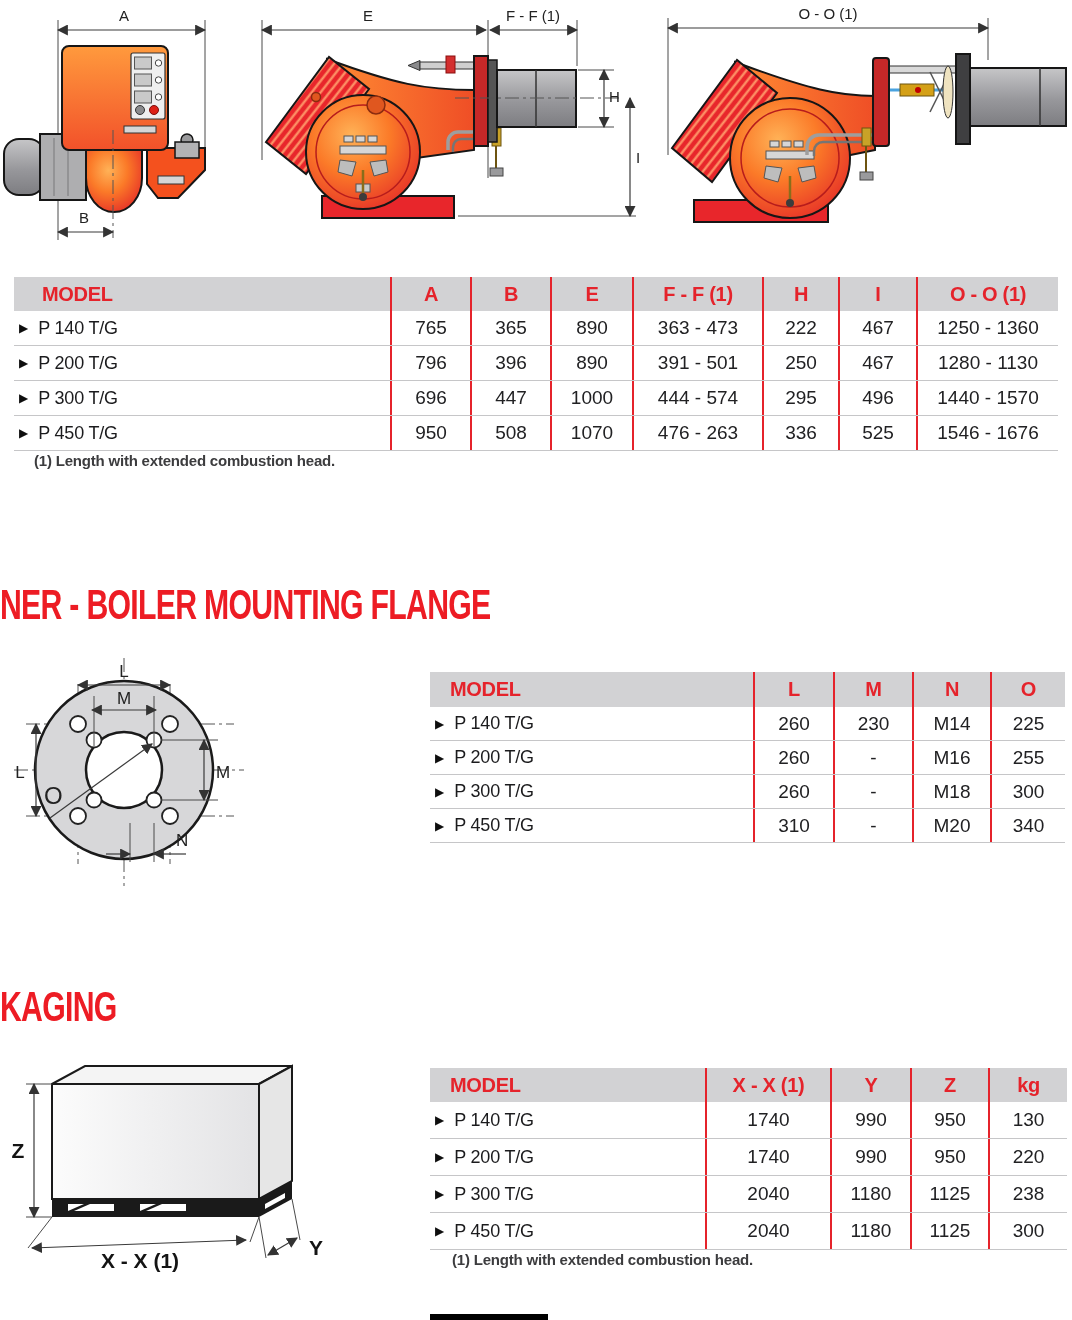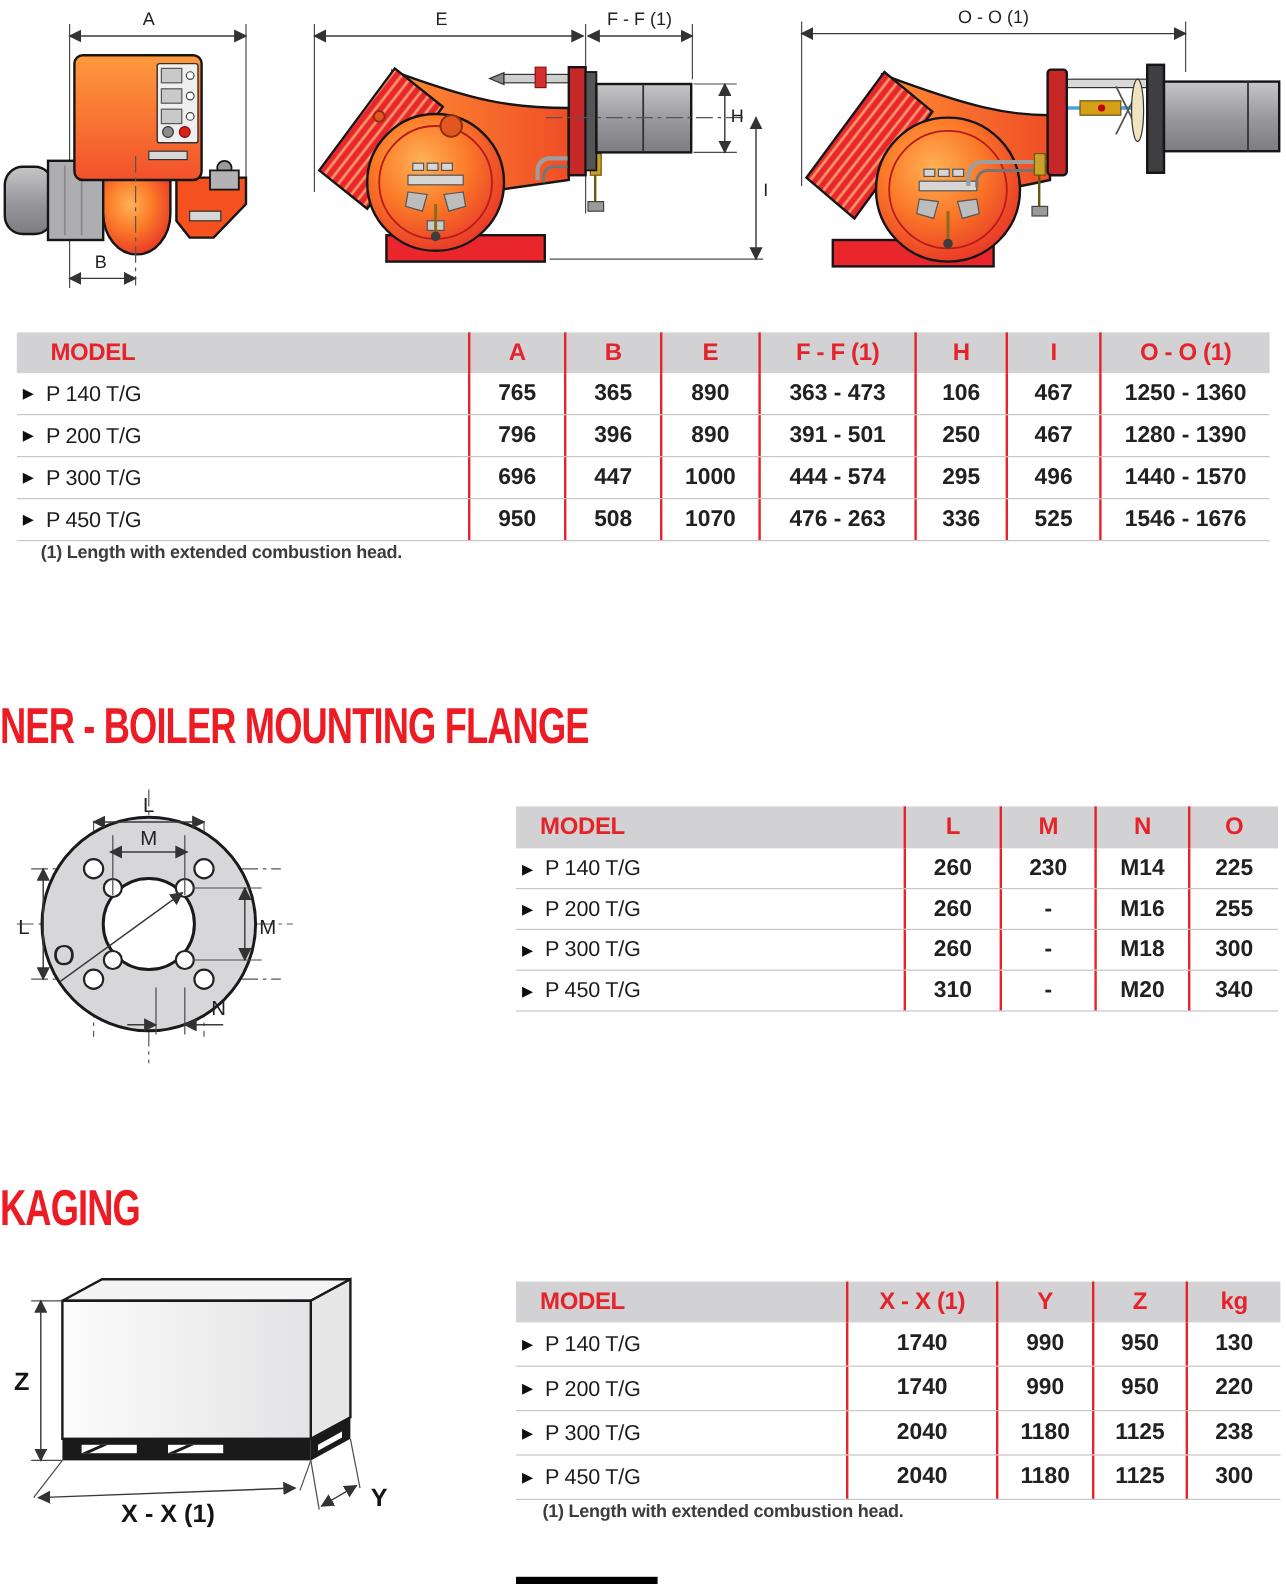--- a/index.html
+++ b/index.html
@@ -17,21 +17,21 @@
   .t1 .row{height:34px;}
   .t2 .hrow{height:35px;} .t2 .drow{height:33px;}
   .t3 .hrow{height:34px;} .t3 .drow{height:36px;}
   .hrow{background:var(--hdr);}
   .drow{border-bottom:1px solid #c6c6c8;}
   .row>div{display:flex;align-items:center;justify-content:center;}
   .row>div+div{border-left:2px solid var(--red);}
   .c-model{justify-content:flex-start !important;padding-left:5px;gap:10px;}
   .hrow .c-model{padding-left:28px;}
   .hcell{color:var(--red);font-size:20px;font-weight:700;letter-spacing:-.3px;}
-  .ncell{color:var(--ink);font-size:19px;font-weight:700;text-align:right;}
+  .ncell{color:var(--ink);font-size:19px;font-weight:400;text-align:right;}
   .mname{color:#1b1b1d;font-size:18px;font-weight:400;letter-spacing:-.2px;}
   .tri{font-size:12px;color:#0e0e0e;line-height:1;}
   .footnote{position:absolute;font-size:15px;font-weight:700;color:#3c3c3e;letter-spacing:-.2px;margin-left:20px;}
   
   .bigred{
     position:absolute;color:#ed1c24;font-weight:900;font-size:42px;line-height:1;
     transform:scaleX(.72);transform-origin:left center;letter-spacing:-1px;white-space:nowrap;
   }
   
   .dln{stroke:#3a3a3a;stroke-width:1.2;fill:none;}
@@ -218,36 +218,36 @@
   </div>
   <div class="row drow">
     <div class="c-model">
         <span class="tri">▶</span>
         <span class="mname">P 140 T/G</span>
       </div>
     <div class="ncell">765</div>
     <div class="ncell">365</div>
     <div class="ncell">890</div>
     <div class="ncell">363 - 473</div>
-    <div class="ncell">106</div>
+    <div class="ncell">222</div>
     <div class="ncell">467</div>
     <div class="ncell">1250 - 1360</div>
   </div>
   <div class="row drow">
     <div class="c-model">
         <span class="tri">▶</span>
         <span class="mname">P 200 T/G</span>
       </div>
     <div class="ncell">796</div>
     <div class="ncell">396</div>
     <div class="ncell">890</div>
     <div class="ncell">391 - 501</div>
     <div class="ncell">250</div>
     <div class="ncell">467</div>
-    <div class="ncell">1280 - 1390</div>
+    <div class="ncell">1280 - 1130</div>
   </div>
   <div class="row drow">
     <div class="c-model">
         <span class="tri">▶</span>
         <span class="mname">P 300 T/G</span>
       </div>
     <div class="ncell">696</div>
     <div class="ncell">447</div>
     <div class="ncell">1000</div>
     <div class="ncell">444 - 574</div>

